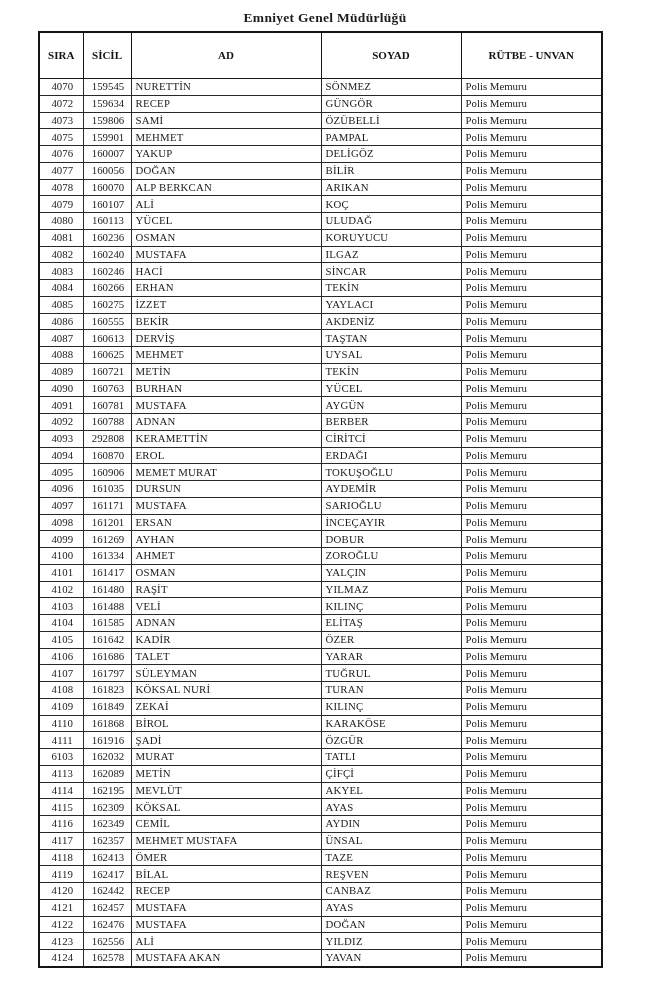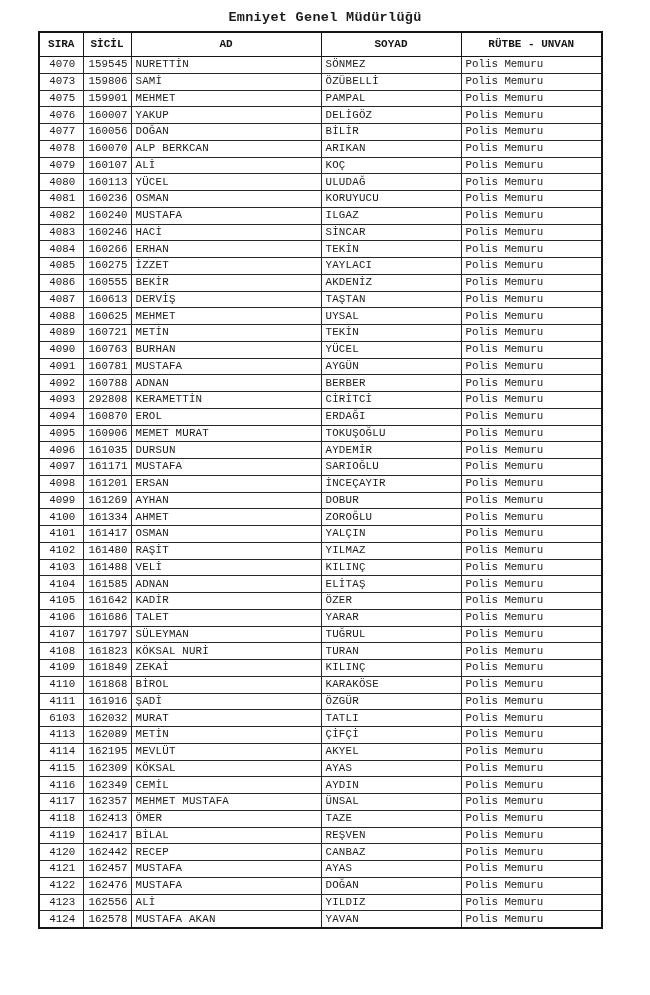--- a/index.html
+++ b/index.html
@@ -5,21 +5,21 @@
   html, body {
     margin: 0;
     padding: 0;
     background: #ffffff;
   }
   .page {
     position: relative;
     width: 650px;
     height: 995px;
     background: #ffffff;
-    font-family: Liberation Mono, monospace;
+    font-family: Liberation Serif, serif;
     color: #161616;
     overflow: hidden;
   }
   .doc-title {
     position: absolute;
     top: 10px;
     left: 0;
     width: 100%;
     text-align: center;
     font-size: 13.5px;
@@ -35,21 +35,21 @@
     border-collapse: collapse;
     table-layout: fixed;
     border: 2px solid #151515;
   }
   table.roster th {
     border: 1.5px solid #151515;
     font-size: 11px;
     font-weight: bold;
     text-align: center;
     height: 15px;
-    padding: 4px 2px;
+    padding: 15px 2px;
     line-height: 1.05;
     white-space: nowrap;
     overflow: hidden;
     color: #141414;
   }
   table.roster td {
     border: 1px solid #282828;
     font-size: 10.8px;
     height: 15.76px;
     padding: 0 2px 0 4px;
@@ -97,20 +97,27 @@
     </thead>
     <tbody>
         <tr>
       <td class="c-sira">4070</td>
       <td class="c-sicil">159545</td>
       <td class="c-ad">NURETTİN</td>
       <td class="c-soyad">SÖNMEZ</td>
       <td class="c-rutbe">Polis Memuru</td>
     </tr>
         <tr>
+      <td class="c-sira">4072</td>
+      <td class="c-sicil">159634</td>
+      <td class="c-ad">RECEP</td>
+      <td class="c-soyad">GÜNGÖR</td>
+      <td class="c-rutbe">Polis Memuru</td>
+    </tr>
+        <tr>
       <td class="c-sira">4073</td>
       <td class="c-sicil">159806</td>
       <td class="c-ad">SAMİ</td>
       <td class="c-soyad">ÖZÜBELLİ</td>
       <td class="c-rutbe">Polis Memuru</td>
     </tr>
         <tr>
       <td class="c-sira">4075</td>
       <td class="c-sicil">159901</td>
       <td class="c-ad">MEHMET</td>

